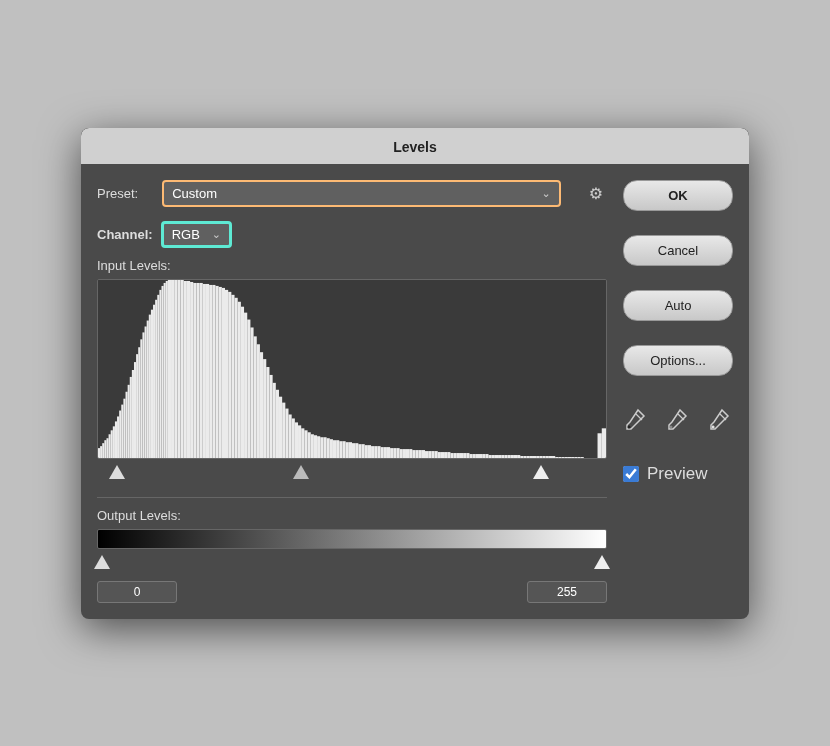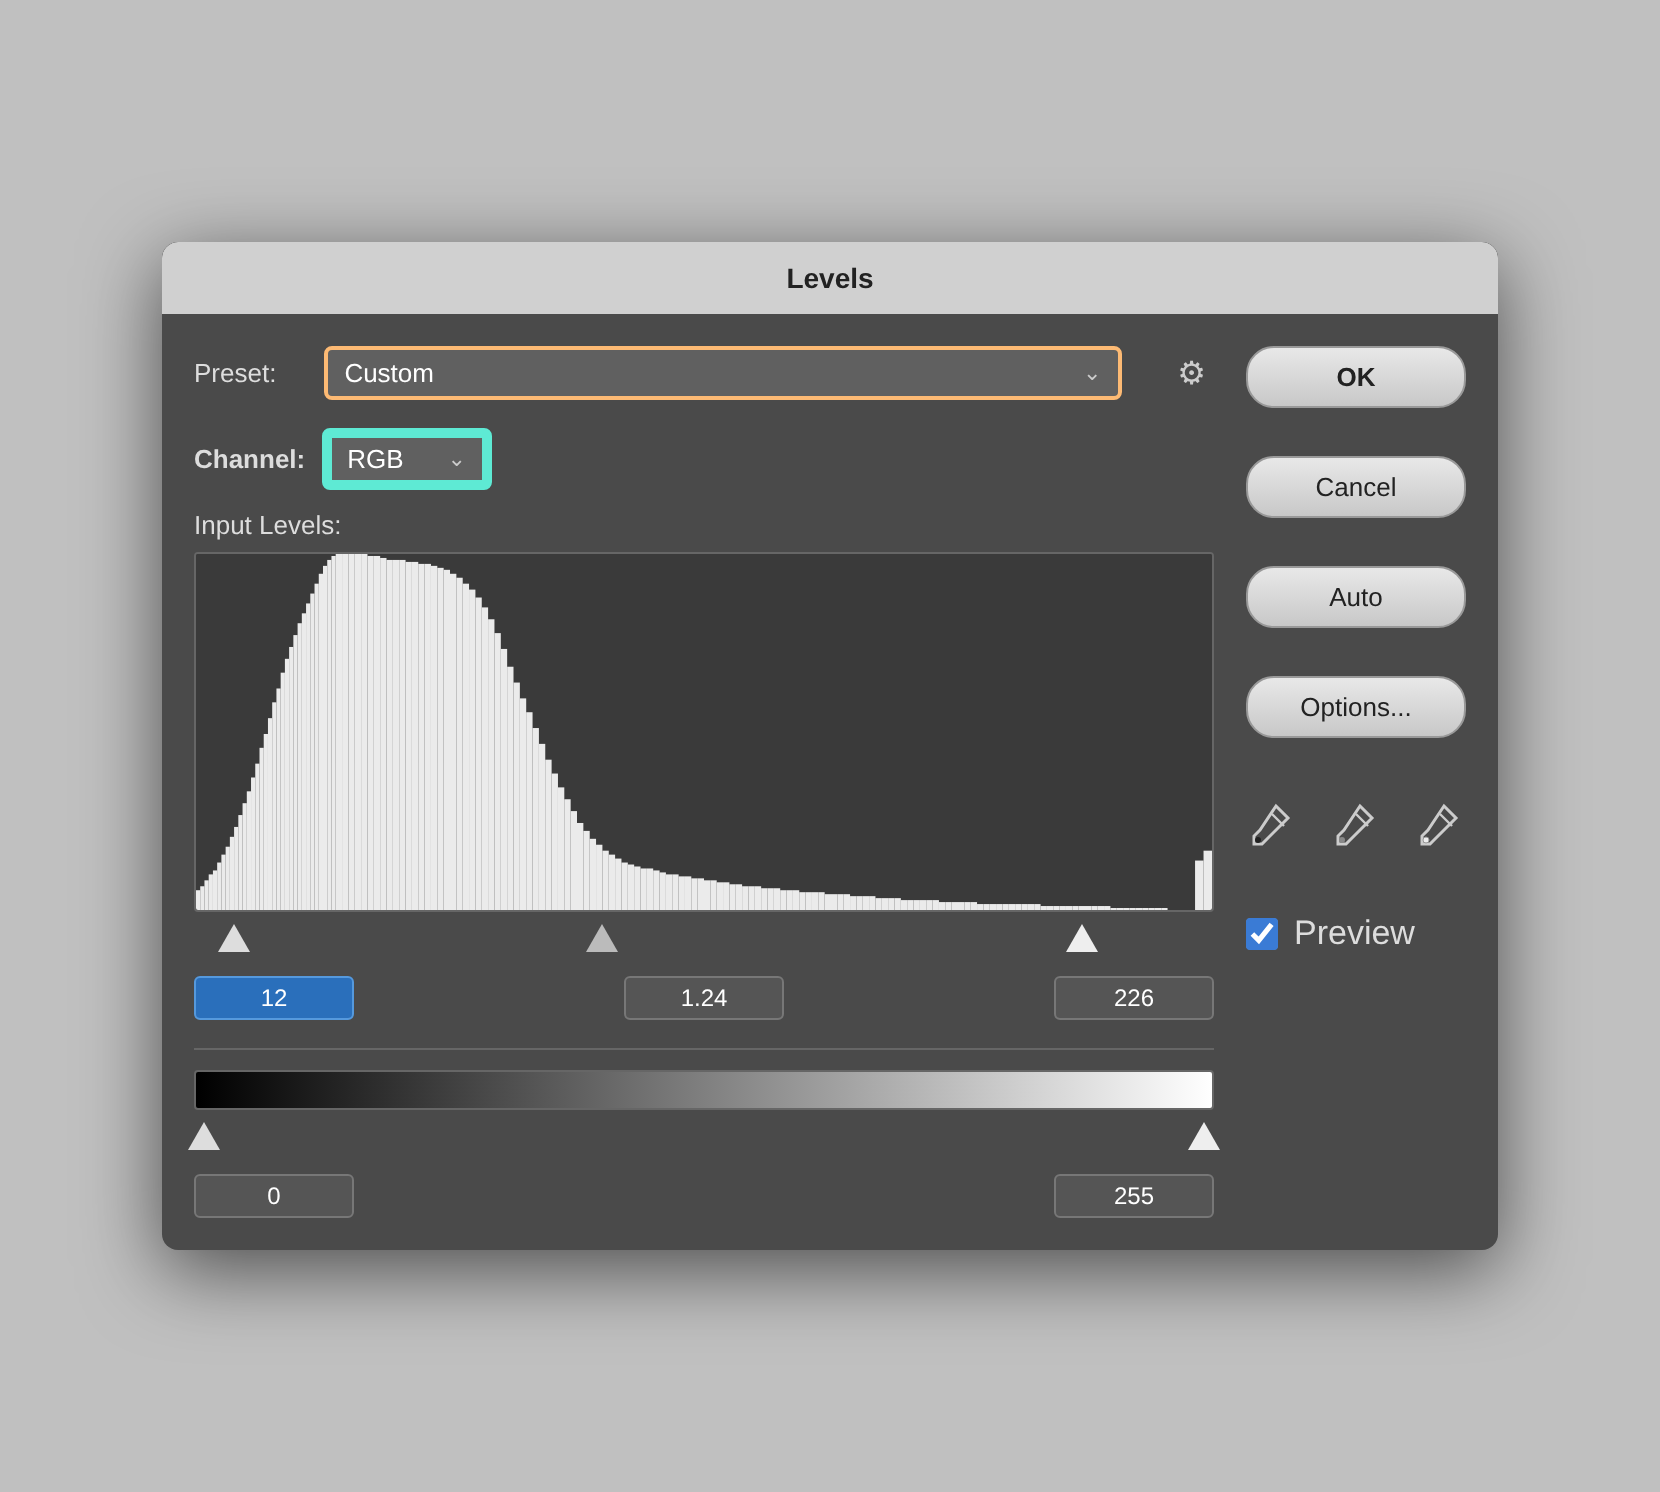--- a/index.html
+++ b/index.html
@@ -104,28 +104,28 @@
     }
 
     .channel-label {
       color: #ddd;
       font-size: 13px;
       font-weight: 600;
     }
 
     .channel-dropdown {
       background: #606060;
-      border: 5px solid #5eead4;
+      border: 3px solid #5eead4;
       border-radius: 4px;
       color: #fff;
       font-size: 13px;
       padding: 3px 8px;
       display: flex;
       align-items: center;
-      gap: 22px;
+      gap: 12px;
       cursor: pointer;
     }
 
     .channel-dropdown .chevron {
       color: #ccc;
       font-size: 11px;
     }
 
     
     .section-label {
@@ -492,28 +492,24 @@
 
       <div class="slider-track-area" style="position:relative; height:22px; margin-bottom:4px;">
 
         <div class="triangle-handle" style="left: 4%;"></div>
 
         <div class="triangle-handle" style="left: 40%; border-bottom-color: #bbb;"></div>
 
         <div class="triangle-handle" style="left: 87%; border-bottom-color: #eee;"></div>
       </div>
 
-      <div class="input-values-row">
-        <input class="input-field selected" type="text" value="12" style="">
-        <input class="input-field" type="text" value="1.24" style="">
-        <input class="input-field" type="text" value="226" style="">
-      </div>
 
       <div class="divider"></div>
 
+      <div class="section-label">Output Levels:</div>
 
       <div class="output-gradient"></div>
 
       <div class="output-slider-area" style="position:relative; height:22px; margin-bottom:4px;">
         <div class="triangle-handle" style="left: 1%;"></div>
         <div class="triangle-handle" style="left: 99%; border-bottom-color: #eee;"></div>
       </div>
 
       <div class="output-values-row">
         <input class="input-field" type="text" style="width: 80px;" value="0">

